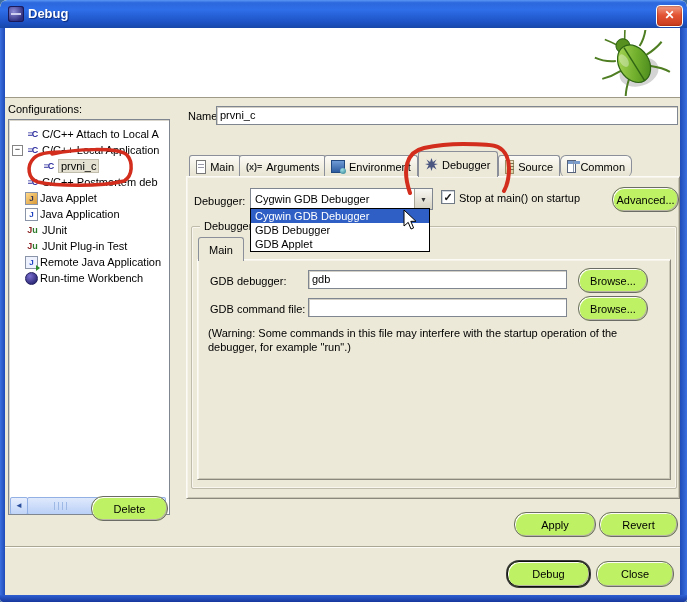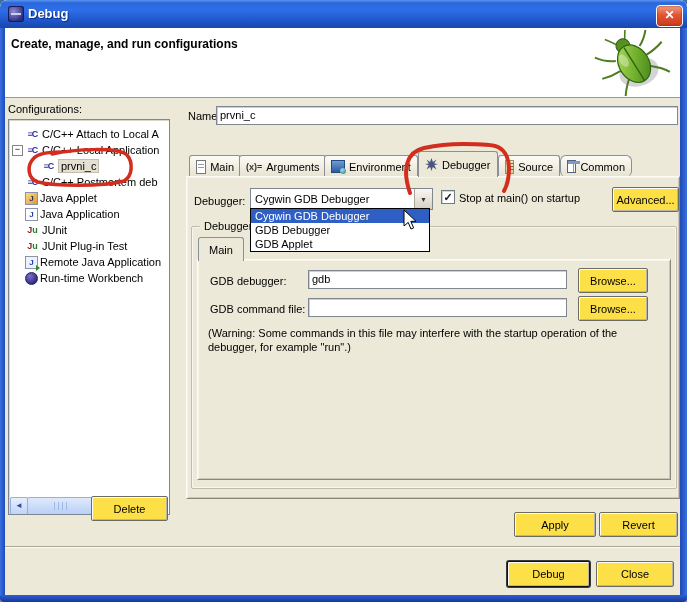--- a/index.html
+++ b/index.html
@@ -24,21 +24,21 @@
   .bord{position:absolute;background:linear-gradient(90deg,#3b6fe0,#1e4bb8);z-index:40;}
   .bord.l{left:0;top:28px;width:5px;height:567px;}
   .bord.r{left:680px;top:28px;width:7px;height:567px;background:linear-gradient(270deg,#3b6fe0,#1e4bb8);}
   .bord.b{left:0;top:595px;width:687px;height:7px;background:linear-gradient(180deg,#2e5fd2,#16379c);border-radius:0 0 3px 3px;}
   
   .header{position:absolute;left:5px;top:28px;width:675px;height:69px;background:#fff;
     border-bottom:1px solid #9e9a87;}
   .subtitle{position:absolute;left:6px;top:9px;font-weight:bold;font-size:12px;}
   
   .lbl{position:absolute;white-space:nowrap;}
-  .btn{position:absolute;background:#fde047;border:1px solid #6c6c66;border-radius:2px;
+  .btn{position:absolute;background:#bef264;border:1px solid #6c6c66;border-radius:12px;
     box-shadow:inset 1px 1px 0 #fdfcf7,inset -1px -1px 0 #b9b5a4;
     display:flex;align-items:center;justify-content:center;font-size:11px;cursor:pointer;}
   .btn.default{border:1px solid #101010;box-shadow:0 0 0 1px #3a3a3a,inset 1px 1px 0 #fdfcf7,inset -1px -1px 0 #b9b5a4;}
   .input{position:absolute;background:#fff;border:1px solid #7f868f;
     box-shadow:inset 1px 1px 0 #d2d0c6;padding:2px 3px;white-space:nowrap;overflow:hidden;}
   .raised{position:absolute;background:#ece9d8;border:1px solid #8a887c;border-top-color:#fcfbf5;border-left-color:#fcfbf5;
     box-shadow:inset 1px 1px 0 #f6f4ea,inset -1px -1px 0 #c9c6b6;}
   
   .tree{position:absolute;left:8px;top:119px;width:160px;height:394px;background:#fff;
     border:1px solid #7f868f;box-shadow:inset 1px 1px 0 #d8d6cc;overflow:hidden;}
@@ -116,21 +116,20 @@
 
 <div id="win">
 
   <div class="titlebar">
     <span class="appicon"></span>
     <span class="apptitle">Debug</span>
     <div class="closebtn">✕</div>
   </div>
 
   <div class="header">
-    <div class="subtitle">Create, manage, and run configurations</div>
     <svg style="position:absolute;left:588px;top:2px;" width="82" height="66" viewBox="0 0 82 66">
       <defs>
         <linearGradient id="bugg" x1="0" y1="0" x2="1" y2="1">
           <stop offset="0" stop-color="#b5e05e"></stop>
             <stop offset="0.55" stop-color="#6fae2c"></stop>
             <stop offset="1" stop-color="#3f7d18"></stop>
         </linearGradient>
       </defs>
       <ellipse cx="46" cy="42" rx="20" ry="14" fill="rgba(60,60,60,0.22)" transform="rotate(-18 46 42)"></ellipse>
       <g transform="rotate(-32 40 32)">

